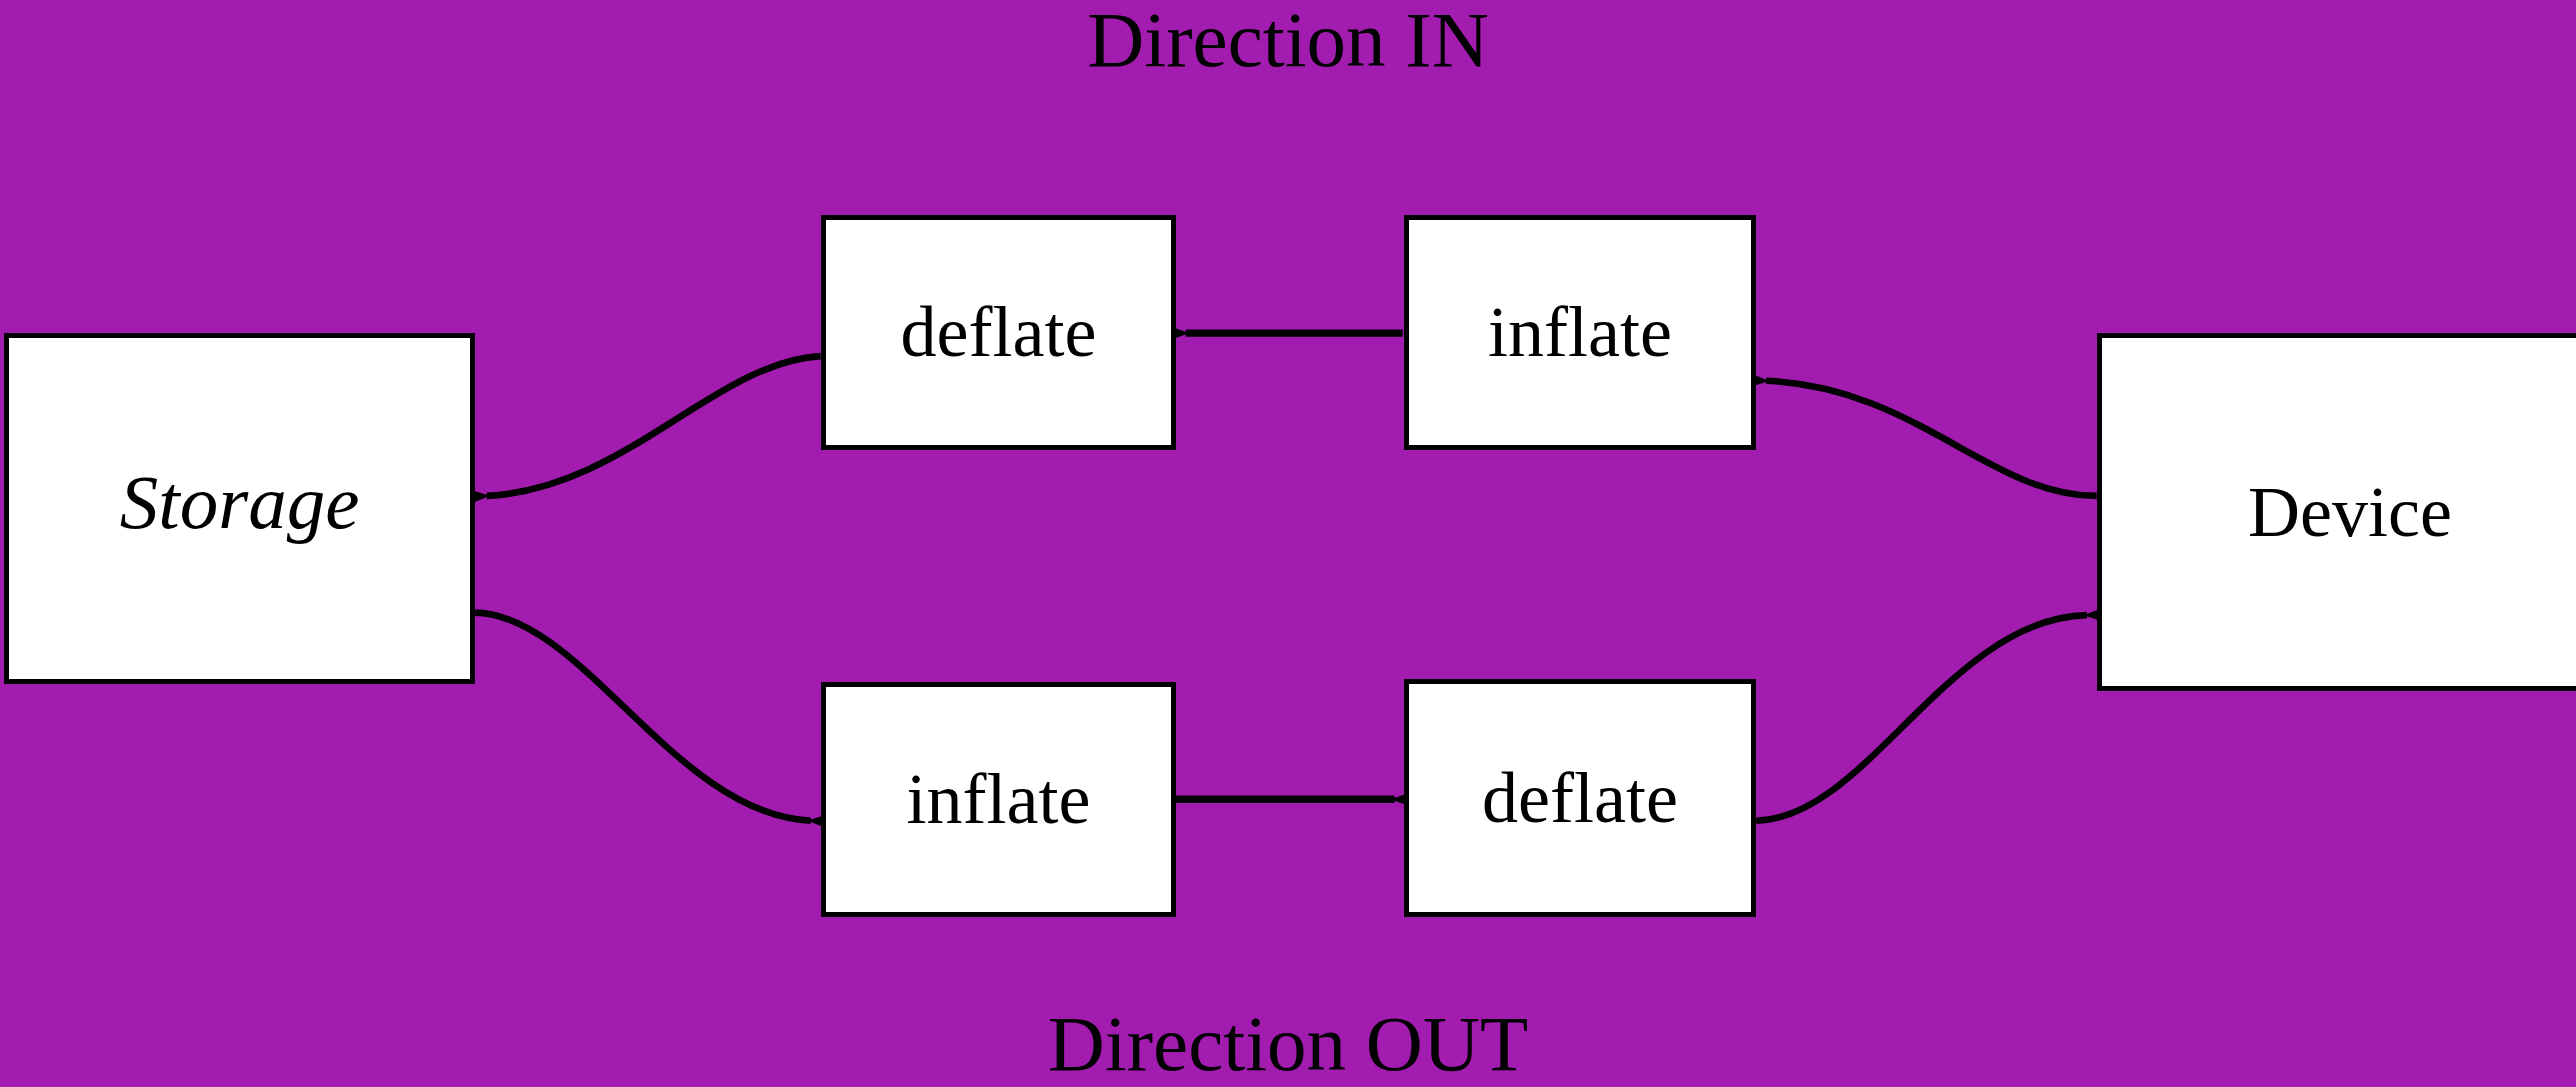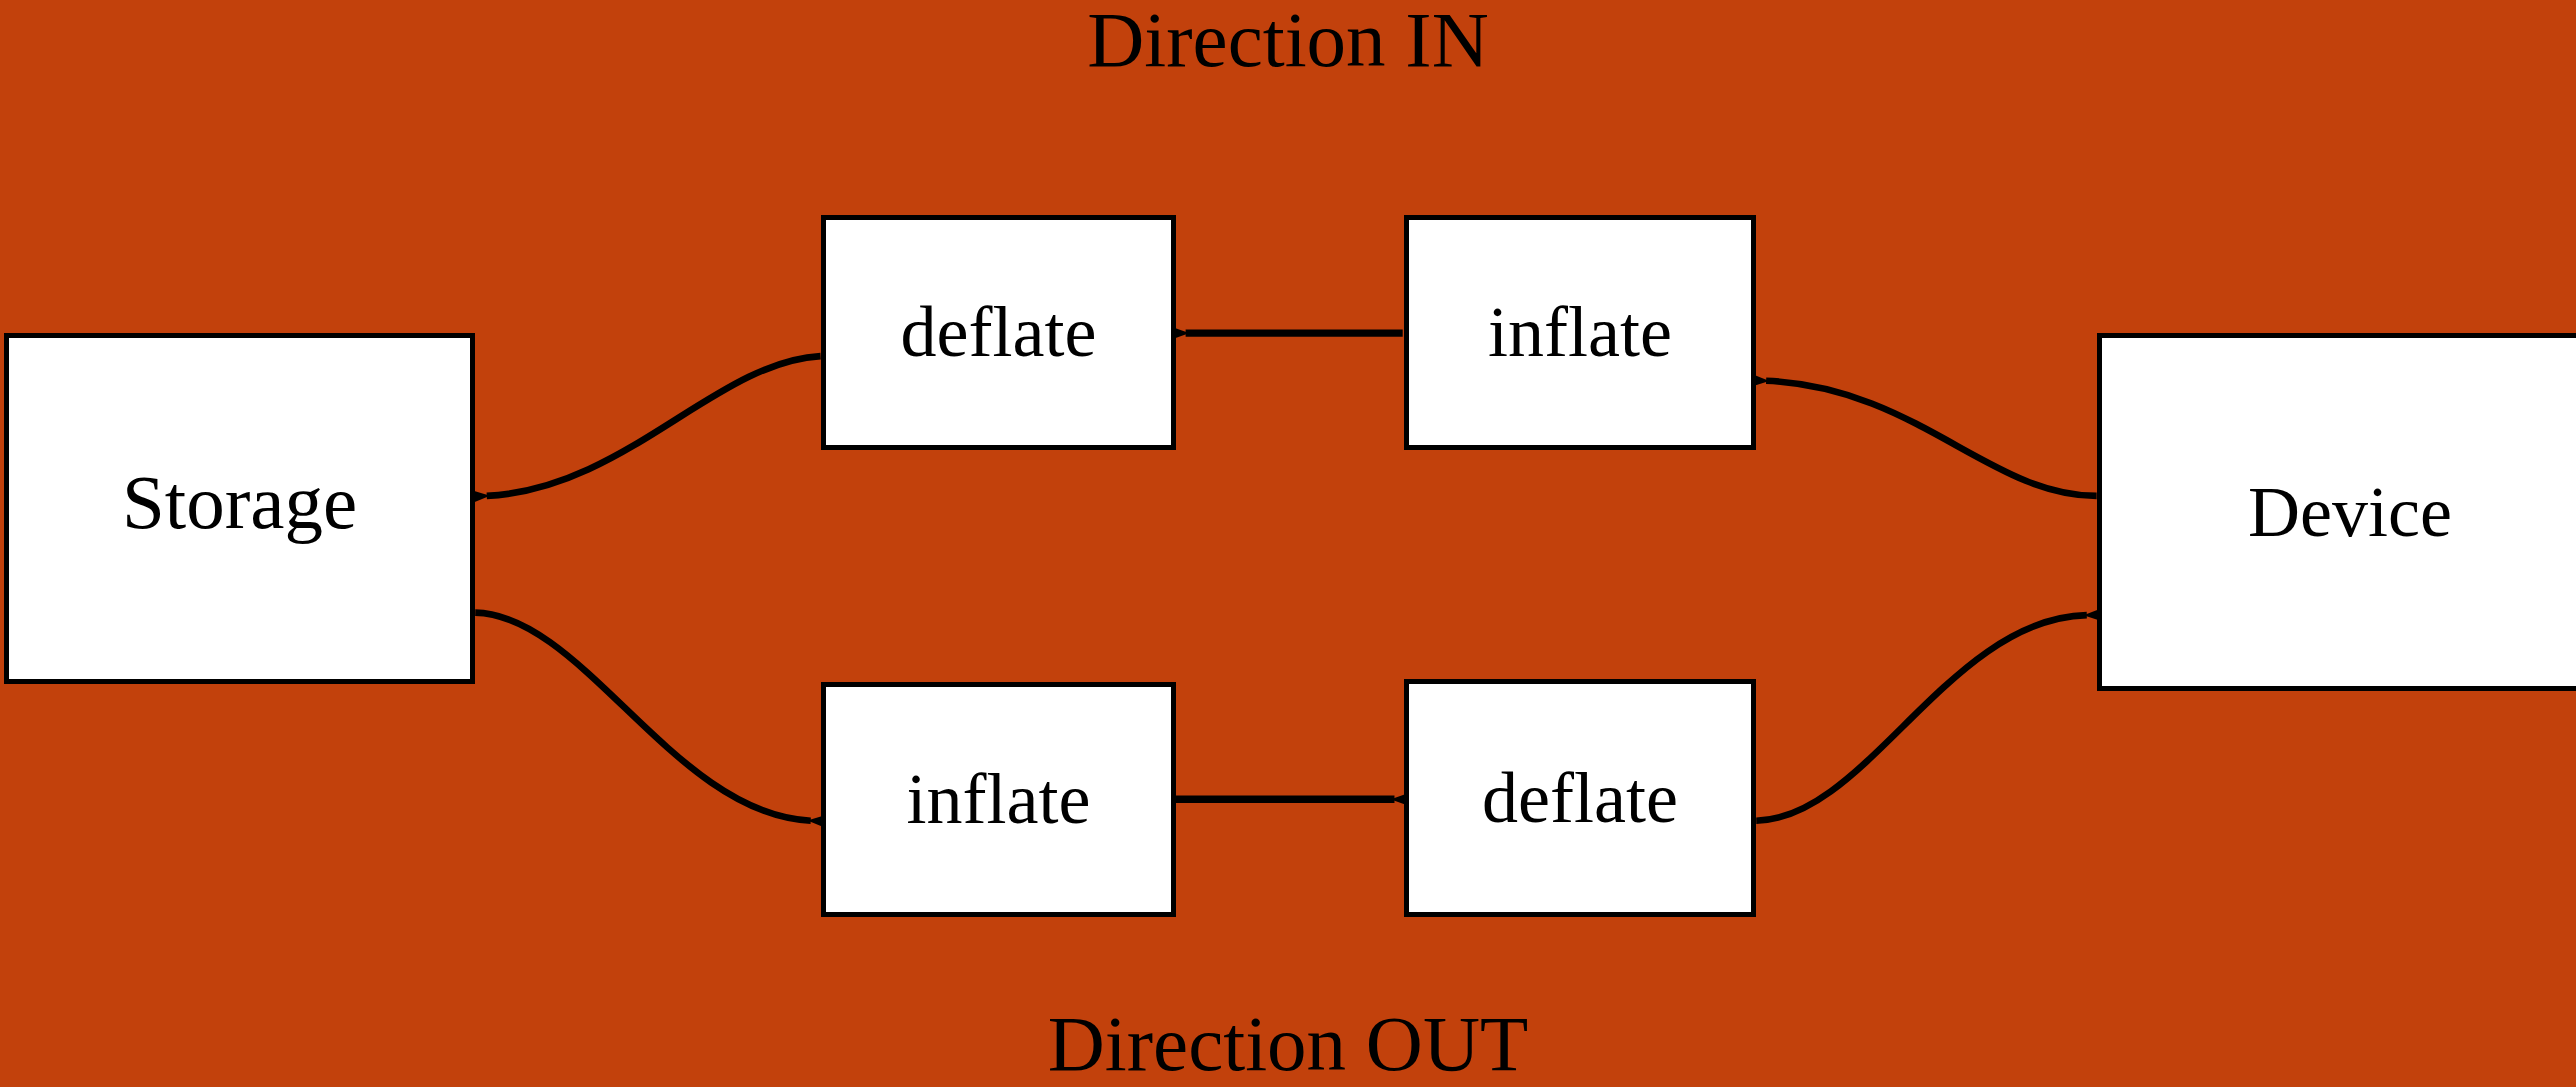--- a/index.html
+++ b/index.html
@@ -4,21 +4,21 @@
 <style>
   html, body {
     margin: 0;
     padding: 0;
     background: #ffffff;
   }
   #page {
     position: relative;
     width: 2576px;
     height: 1088px;
-    background: #c2410c;
+    background: #a21caf;
     overflow: hidden;
     font-family: "Liberation Serif", "DejaVu Serif", serif;
   }
   .svg-layer {
     position: absolute;
     top: 0;
     left: 0;
     width: 2576px;
     height: 1088px;
   }
@@ -52,21 +52,21 @@
   #storage-daemon-node { left: 4.1px;    top: 333px;  width: 471px; height: 351px; font-size: 77px; }
   #device-node         { left: 2097px; top: 333px;  width: 506px; height: 358px; font-size: 72px; }
   #deflate-in-node     { left: 821px;  top: 215px;  width: 355px; height: 235px; font-size: 72px; }
   #inflate-in-node     { left: 1404px; top: 215px;  width: 352px; height: 235px; font-size: 72px; }
   #inflate-out-node    { left: 821px;  top: 682px;  width: 355px; height: 235px; font-size: 72px; }
   #deflate-out-node    { left: 1404px; top: 679px;  width: 352px; height: 238px; font-size: 72px; }
 
   #direction-in-caption  { left: 0px; top: -5px;    width: 2576px; font-size: 79px; }
   #direction-out-caption { left: 0px; top: 999px;  width: 2576px; font-size: 79px; }
 
-  .storage-line-1 { margin-bottom: 12px; }
+  .storage-line-1 { margin-bottom: 12px; font-style: italic; }
 </style>
 </head>
 <body>
 
 <div id="page">
 
   <svg class="svg-layer" viewBox="0 0 3133 1323" xmlns="http://www.w3.org/2000/svg">
     <defs>
       <marker id="arrow-left" markerWidth="12" markerHeight="12" refX="0.5" refY="4" orient="auto-start-reverse" markerUnits="strokeWidth">
         <path d="M0,4 L11,0.1 L11,7.9 Z" fill="#000000"></path>

